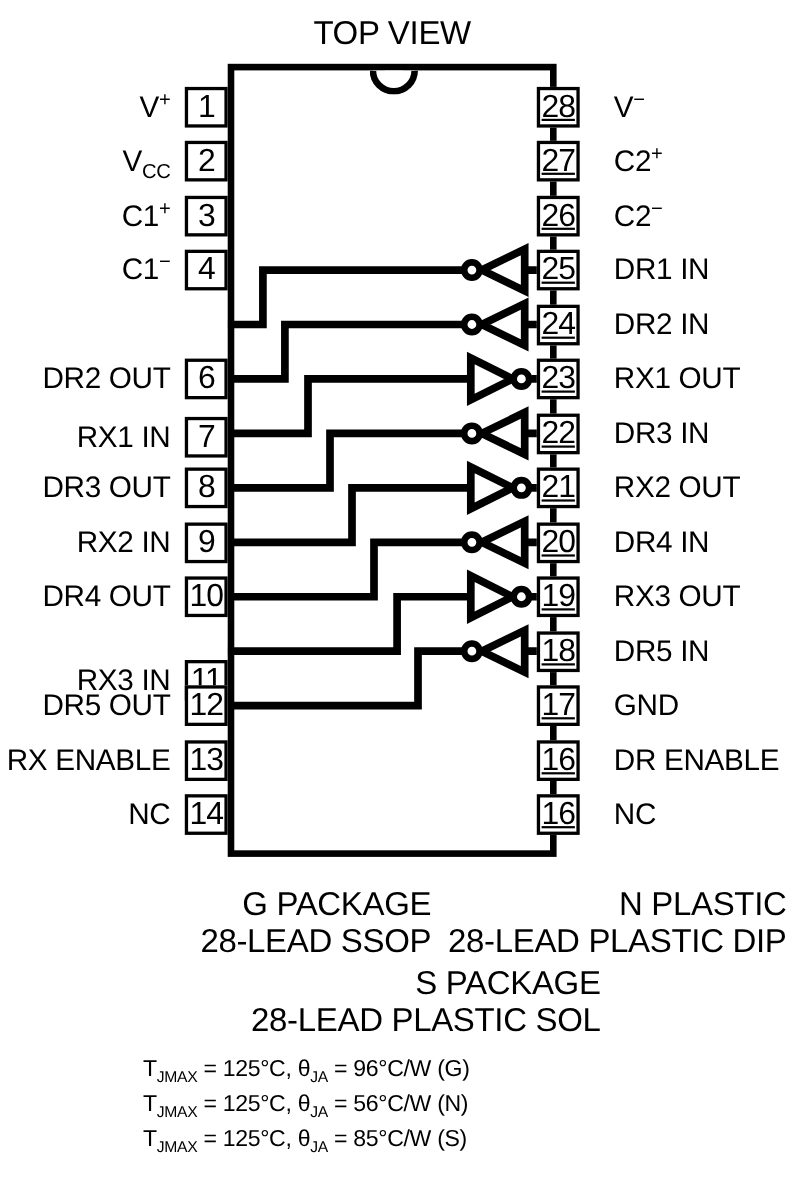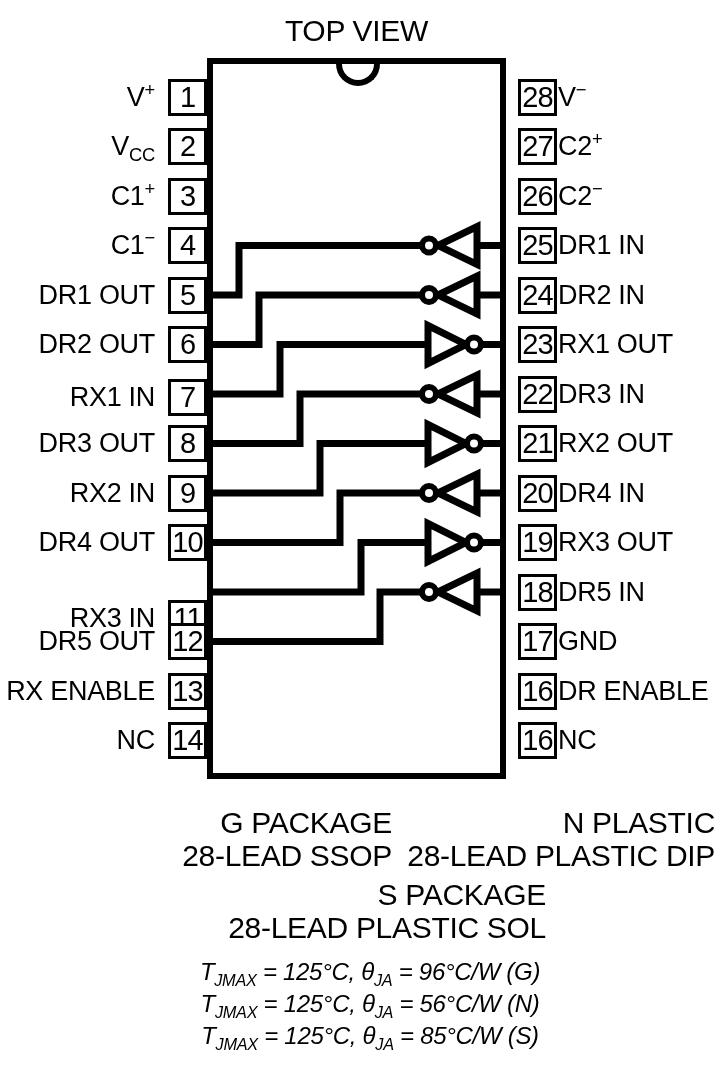--- a/index.html
+++ b/index.html
@@ -30,38 +30,38 @@
   .t{fill:#fff;stroke:#000;stroke-width:7;stroke-linejoin:miter;}
   .b{fill:#fff;stroke:#000;stroke-width:6;}
   .pin-row{position:absolute;left:0;right:0;height:37px;}
   .pin-box{
     position:absolute;top:0;width:39px;height:37px;
     border:3px solid #000;box-sizing:border-box;background:#fff;
     display:flex;align-items:center;justify-content:center;
     font-size:29px;letter-spacing:-1px;
   }
   .pin-row.left  .pin-box{left:168px;}
-  .pin-row.right .pin-box{left:518px;}
+  .pin-row.right .pin-box{left:488px;text-decoration:underline;}
   .pin-label{
     position:absolute;top:0;height:37px;line-height:37px;
     font-size:27px;white-space:nowrap;
   }
   .pin-row.left  .pin-label{right:560px;text-align:right;}
   .pin-row.right .pin-label{left:558px;text-align:left;}
   .pin-label sup{font-size:0.68em;vertical-align:super;line-height:0;}
   .pin-label sub{font-size:0.68em;vertical-align:sub;line-height:0;}
   .pkg-block{
     position:absolute;text-align:right;font-size:30px;line-height:33px;white-space:nowrap;
   }
   .pkg-g{left:92px;top:806px;width:300px;}
   .pkg-n{left:365px;top:806px;width:350px;}
   .pkg-s{left:196px;top:878px;width:350px;}
   .thermal{
     position:absolute;left:130px;top:956px;width:480px;
-    text-align:center;font-size:24px;line-height:32px;white-space:nowrap;font-style:italic;
+    font-size:21px;line-height:32px;white-space:nowrap;
   }
   .thermal sub{font-size:0.68em;vertical-align:sub;line-height:0;}
 </style>
 </head>
 <body>
 
 <div class="canvas">
 
   <div class="top-view">TOP VIEW</div>
 
@@ -127,26 +127,20 @@
     <div class="pin-box">
         <span>3</span>
       </div>
   </div>
   <div class="pin-row left" style="top:227px">
     <div class="pin-label"><span>C1</span><sup>−</sup><sub></sub></div>
     <div class="pin-box">
         <span>4</span>
       </div>
   </div>
-  <div class="pin-row left" style="top:276.5px">
-    <div class="pin-label"><span>DR1 OUT</span></div>
-    <div class="pin-box">
-        <span>5</span>
-      </div>
-  </div>
   <div class="pin-row left" style="top:326px">
     <div class="pin-label"><span>DR2 OUT</span></div>
     <div class="pin-box">
         <span>6</span>
       </div>
   </div>
   <div class="pin-row left" style="top:379px">
     <div class="pin-label"><span>RX1 IN</span></div>
     <div class="pin-box">
         <span>7</span>

